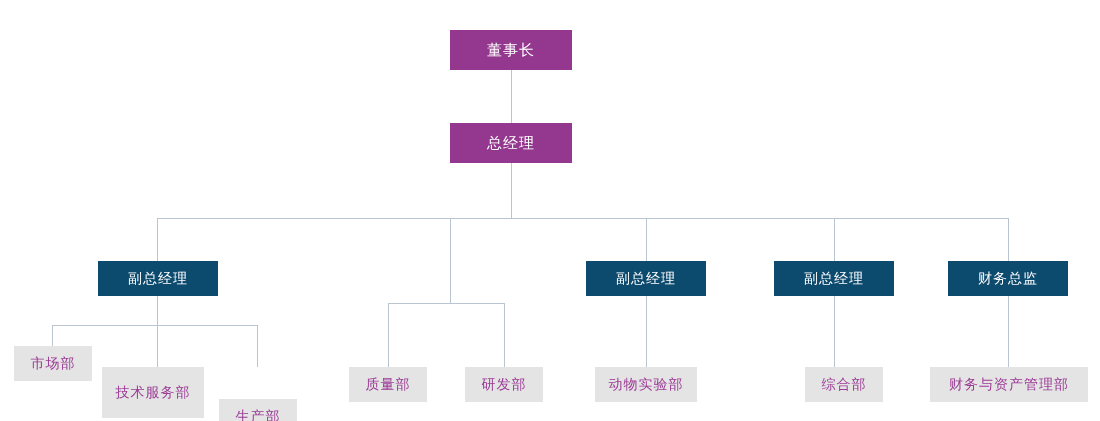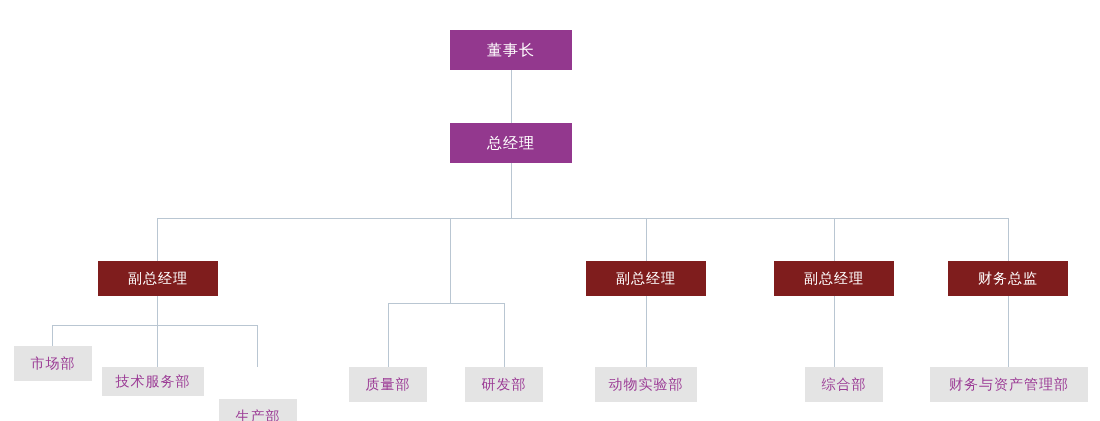--- a/index.html
+++ b/index.html
@@ -31,21 +31,21 @@
     white-space: nowrap;
     letter-spacing: 1px;
     z-index: 2;
   }
   .node.level-1 {
     background: #93388E;
     color: #ffffff;
     font-size: 15px;
   }
   .node.level-2 {
-    background: #7f1d1d;
+    background: #0c4a6e;
     color: #ffffff;
     font-size: 14px;
   }
   .node.level-3 {
     background: #E4E4E4;
     color: #9B3B95;
     font-size: 14px;
   }
 </style>
 </head>
@@ -75,20 +75,20 @@
       <path d="M1008,296 L1008,367" stroke="#B9C6D2" stroke-width="1" fill="none" shape-rendering="crispEdges"></path>
     </svg>
 
 <div class="node level-1" style="left: 450px; top: 30px; width: 122px; height: 40px;">董事长</div>
     <div class="node level-1" style="left: 450px; top: 123px; width: 122px; height: 40px;">总经理</div>
     <div class="node level-2" style="left: 98px; top: 261px; width: 120px; height: 35px;">副总经理</div>
     <div class="node level-2" style="left: 586px; top: 261px; width: 120px; height: 35px;">副总经理</div>
     <div class="node level-2" style="left: 774px; top: 261px; width: 120px; height: 35px;">副总经理</div>
     <div class="node level-2" style="left: 948px; top: 261px; width: 120px; height: 35px;">财务总监</div>
     <div class="node level-3" style="left: 14px; top: 346px; width: 78px; height: 35px;">市场部</div>
-    <div class="node level-3" style="left: 102px; top: 367px; width: 102px; height: 29px;">技术服务部</div>
+    <div class="node level-3" style="left: 102px; top: 367px; width: 102px; height: 51px;">技术服务部</div>
     <div class="node level-3" style="left: 219px; top: 367px; width: 78px; height: 35px; margin-top: 32px;">生产部</div>
     <div class="node level-3" style="left: 349px; top: 367px; width: 78px; height: 35px; text-align: right;">质量部</div>
     <div class="node level-3" style="left: 465px; top: 367px; width: 78px; height: 35px;">研发部</div>
     <div class="node level-3" style="left: 595px; top: 367px; width: 102px; height: 35px;">动物实验部</div>
     <div class="node level-3" style="left: 930px; top: 367px; width: 158px; height: 35px;">财务与资产管理部</div>
     <div class="node level-3" style="left: 805px; top: 367px; width: 78px; height: 35px;">综合部</div>
   </div>
 
 </body></html>

